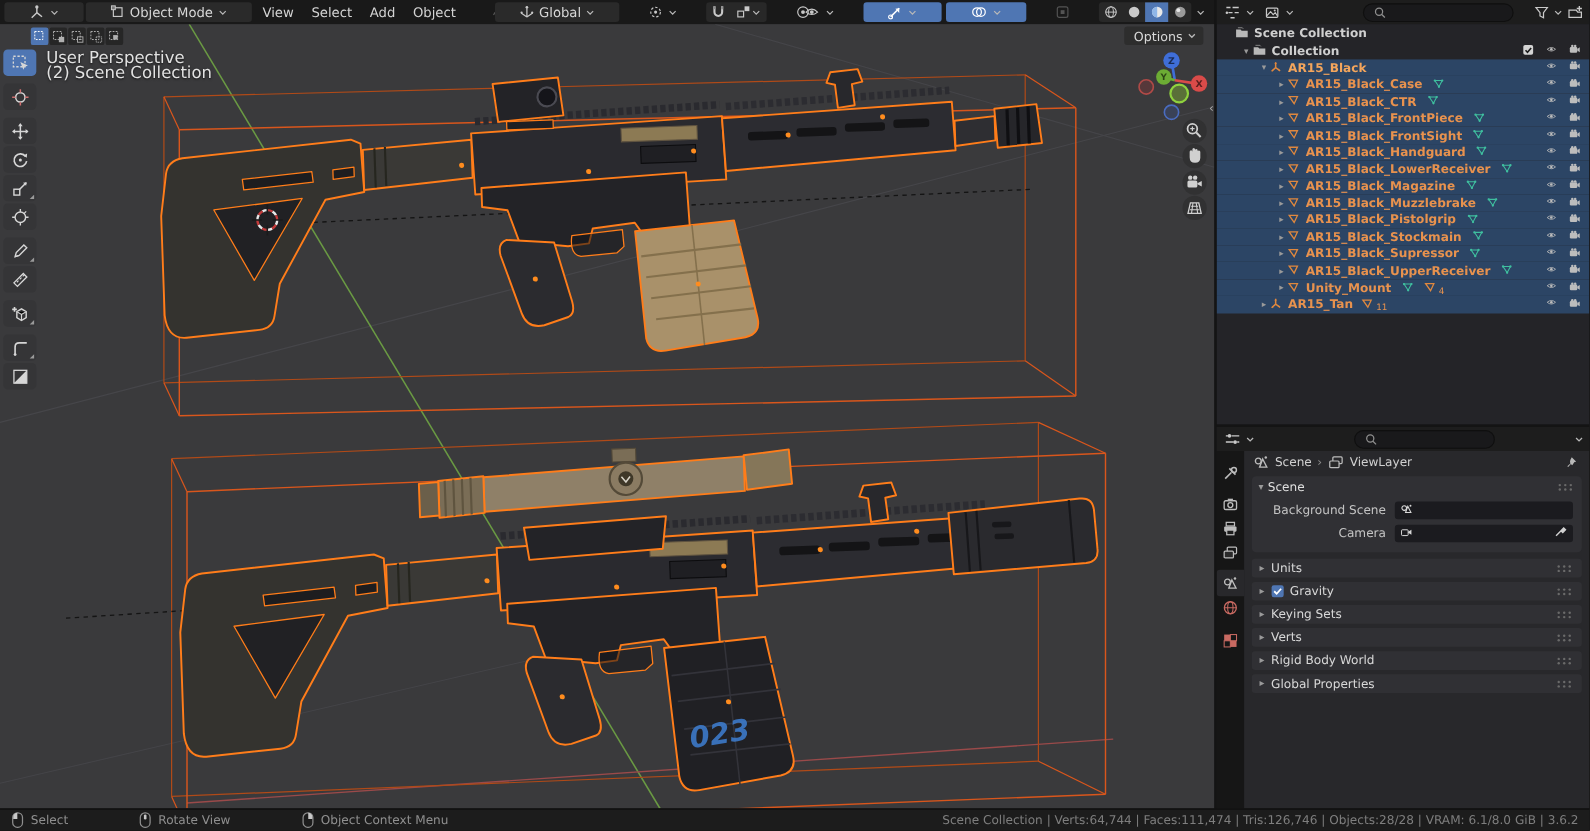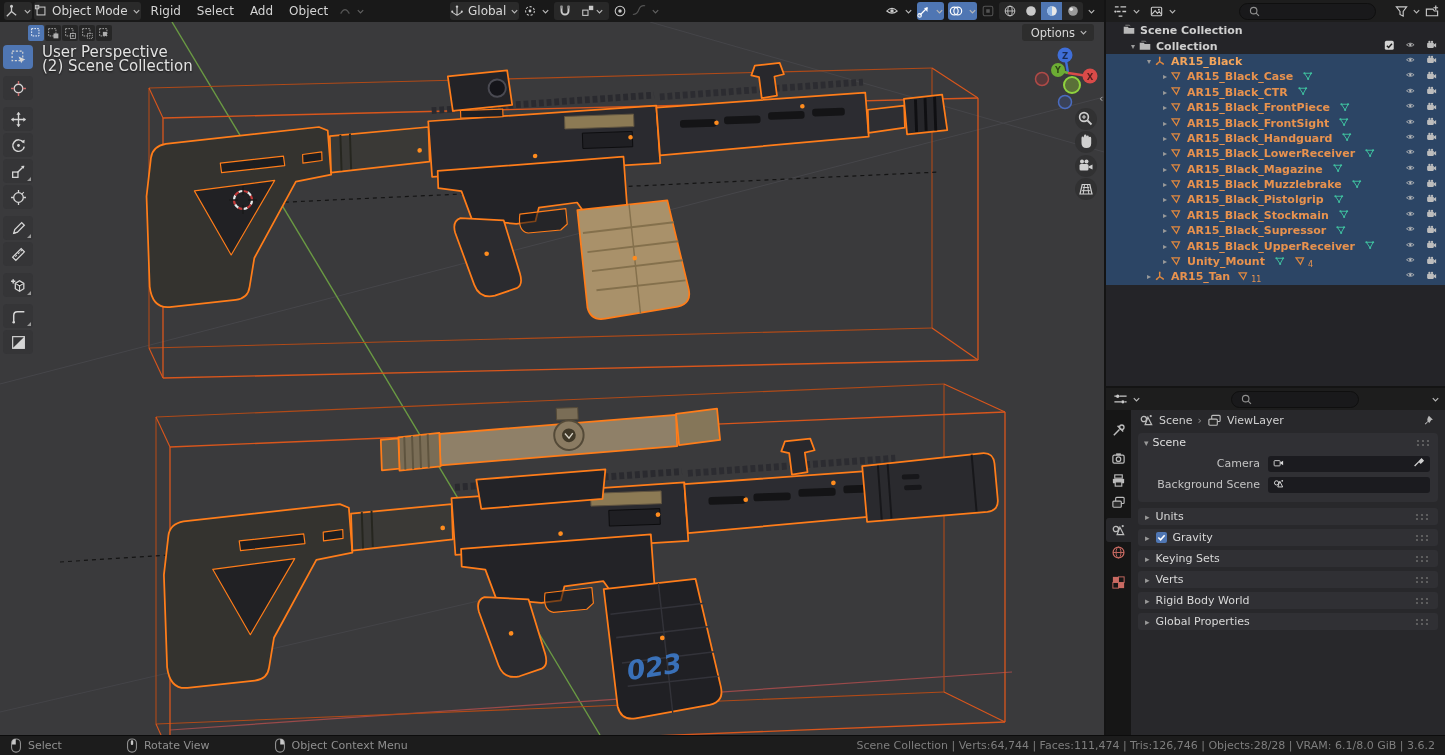--- a/index.html
+++ b/index.html
@@ -7,21 +7,21 @@
         font-family:"DejaVu Sans",sans-serif;overflow:hidden;color:#cfcfcf;
         -webkit-font-smoothing:antialiased;}
   
   #vp-header{position:absolute;left:0;top:0;width:1104px;height:22px;background:#191919;
              display:flex;align-items:center;font-size:12px;}
   .hgroup{display:flex;align-items:center;}
   #hdr-left{margin-left:4px;gap:2px;}
   #hdr-center{position:absolute;left:450px;gap:4px;}
   #hdr-right{position:absolute;right:8px;gap:4px;}
   .hbtn{display:flex;align-items:center;gap:4px;background:#2a2a2a;border:none;border-radius:3px;
-        height:18px;padding:0 0;color:#d8d8d8;font-size:12px;font-family:inherit;cursor:default;}
+        height:18px;padding:0 22px;color:#d8d8d8;font-size:12px;font-family:inherit;cursor:default;}
   .hbtn.plain{background:transparent;}
   .hbtn.on{background:#4f76b3;}
   .hbtn.dim{opacity:.45;}
   .menu-item{padding:0 8px;color:#d4d4d4;cursor:default;}
   .seg{display:flex;background:#282828;border-radius:3px;overflow:hidden;}
   .seg .cell{display:flex;align-items:center;justify-content:center;width:21px;height:18px;}
   .seg .cell.on{background:#4f76b3;}
   svg.ic{display:block;}
   
   #viewport{position:absolute;left:0;top:22px;width:1104px;height:713px;background:#3a3a3c;overflow:hidden;}
@@ -108,21 +108,21 @@
             </svg>
           </span>
           <span>Object Mode</span>
           <span id="c2">
             <svg class="ic" width="9" height="9" viewBox="0 0 10 10">
               <path d="M2 3.5l3 3 3-3" fill="none" stroke="#b8b8b8" stroke-width="1.3"></path>
             </svg>
           </span>
         </button>
       <nav id="vp-menus" style="display:flex;">
-          <span class="menu-item">Rigid</span>
+          <span class="menu-item">View</span>
           <span class="menu-item">Select</span>
           <span class="menu-item">Add</span>
           <span class="menu-item">Object</span>
         </nav>
       <button class="hbtn plain dim">
           <span id="i-modeopt">
             <svg class="ic" width="14" height="14" viewBox="0 0 16 16">
               <path d="M3 11 Q8 2 13 11" fill="none" stroke="#9a9a9a" stroke-width="1.3"></path>
             </svg>
           </span>
@@ -1295,48 +1295,48 @@
                 <circle cx="2" cy="6" r="1.1" fill="#6a6a6a"></circle>
                 <circle cx="7" cy="2" r="1.1" fill="#6a6a6a"></circle>
                 <circle cx="7" cy="6" r="1.1" fill="#6a6a6a"></circle>
                 <circle cx="12" cy="2" r="1.1" fill="#6a6a6a"></circle>
                 <circle cx="12" cy="6" r="1.1" fill="#6a6a6a"></circle>
               </svg>
             </span>
         </div>
         <div id="scene-fields">
             <div class="prow">
+              <span class="plabel">Background Scene</span>
+  <span class="pfield">
+    <span style="display:flex">
+                  <svg class="ic" width="14" height="13" viewBox="0 0 16 16">
+                    <circle cx="5" cy="6" r="2.6" fill="none" stroke="#d8d8d8" stroke-width="1.2"></circle>
+                    <path d="M9 4l3.5 7h-6z" fill="none" stroke="#d8d8d8" stroke-width="1.2"></path>
+                    <circle cx="12" cy="3.5" r="1.1" fill="#d8d8d8"></circle>
+                  </svg>
+                </span>
+    <span style="flex:1"></span>
+
+  </span>
+            </div>
+            <div class="prow">
               <span class="plabel">Camera</span>
   <span class="pfield">
     <span style="display:flex">
                   <svg class="ic" width="14" height="12" viewBox="0 0 16 16">
                     <rect x="1.5" y="3.5" width="8" height="7" rx="1" fill="none" stroke="#d8d8d8" stroke-width="1.2"></rect>
                     <path d="M9.5 6l4-2.5v6L9.5 7z" fill="#d8d8d8"></path>
                   </svg>
                 </span>
     <span style="flex:1"></span>
     <span style="display:flex">
                   <svg class="ic" width="13" height="13" viewBox="0 0 16 16">
                     <path d="M2 11l5-5M10.5 2.5l-3 3 2 2 3-3z" stroke="#d0d0d0" stroke-width="1.6" fill="#d0d0d0"></path>
                   </svg>
                 </span>
-  </span>
-            </div>
-            <div class="prow">
-              <span class="plabel">Background Scene</span>
-  <span class="pfield">
-    <span style="display:flex">
-                  <svg class="ic" width="14" height="13" viewBox="0 0 16 16">
-                    <circle cx="5" cy="6" r="2.6" fill="none" stroke="#d8d8d8" stroke-width="1.2"></circle>
-                    <path d="M9 4l3.5 7h-6z" fill="none" stroke="#d8d8d8" stroke-width="1.2"></path>
-                    <circle cx="12" cy="3.5" r="1.1" fill="#d8d8d8"></circle>
-                  </svg>
-                </span>
-    <span style="flex:1"></span>
-
   </span>
             </div>
           </div>
       </div>
       <div id="prop-sections">
           <div class="psection">
             <span class="sect-chev">▸</span>
 
    <span>Units</span>
    <span class="grip">

